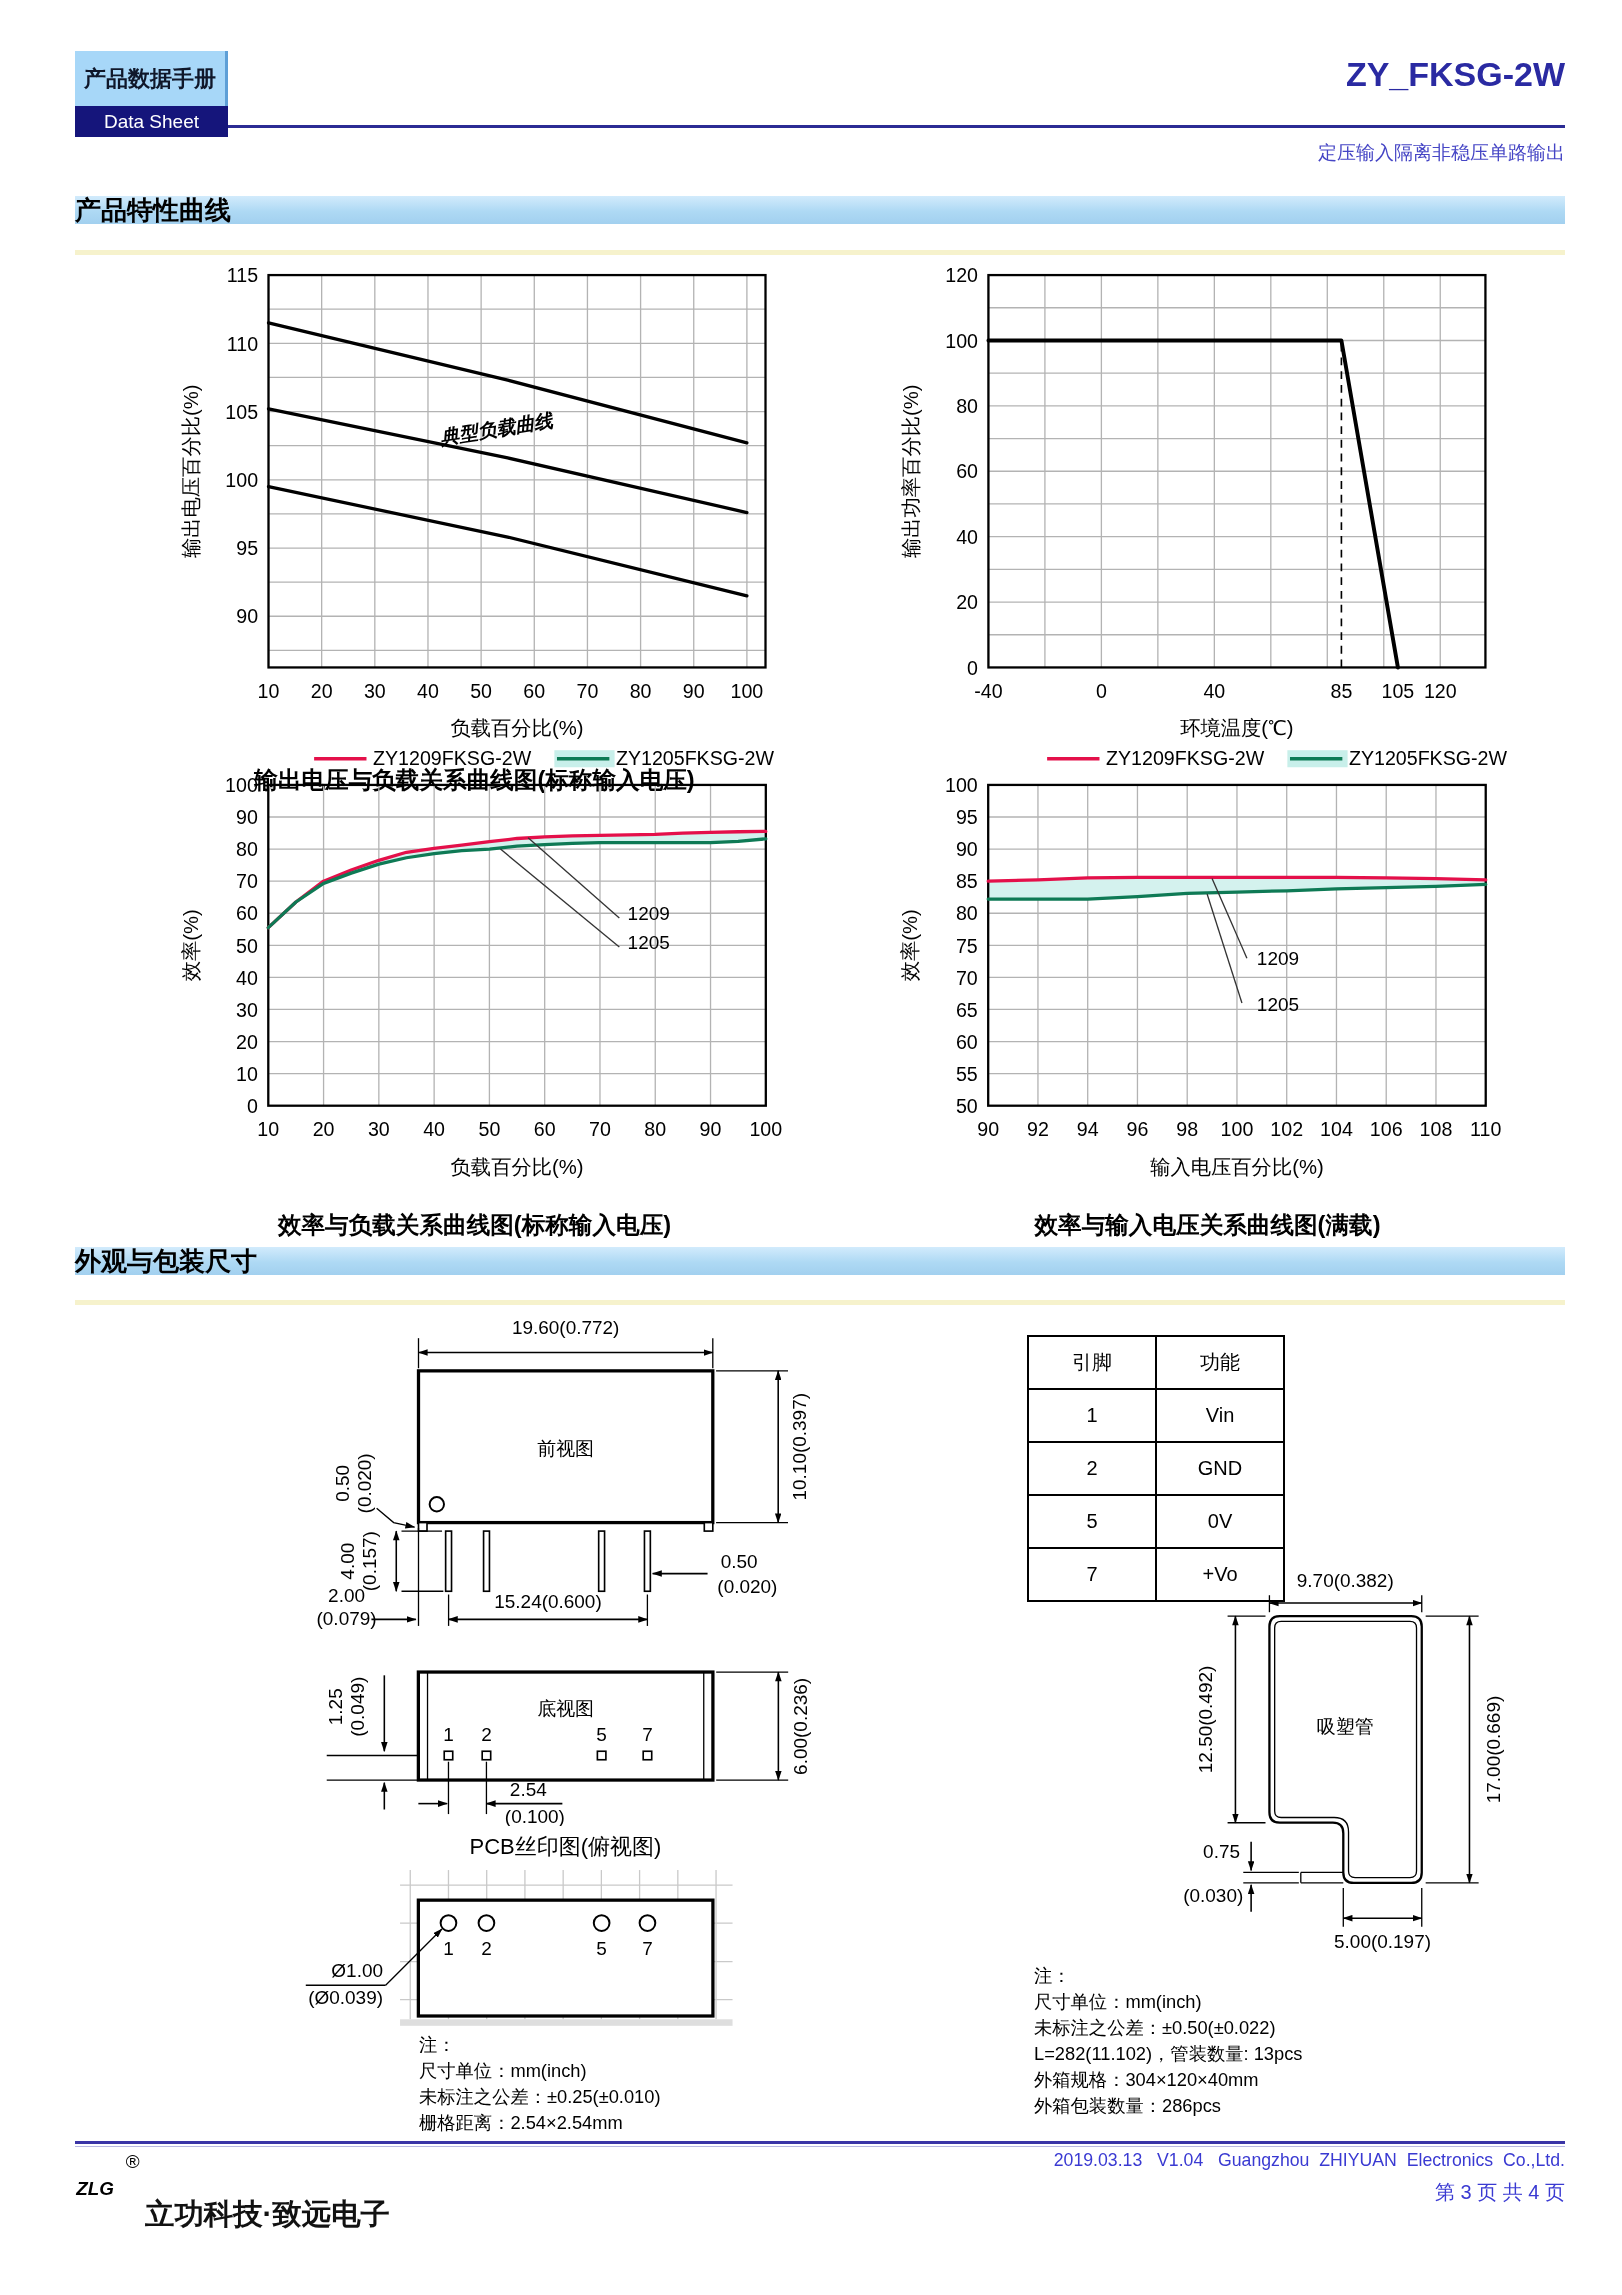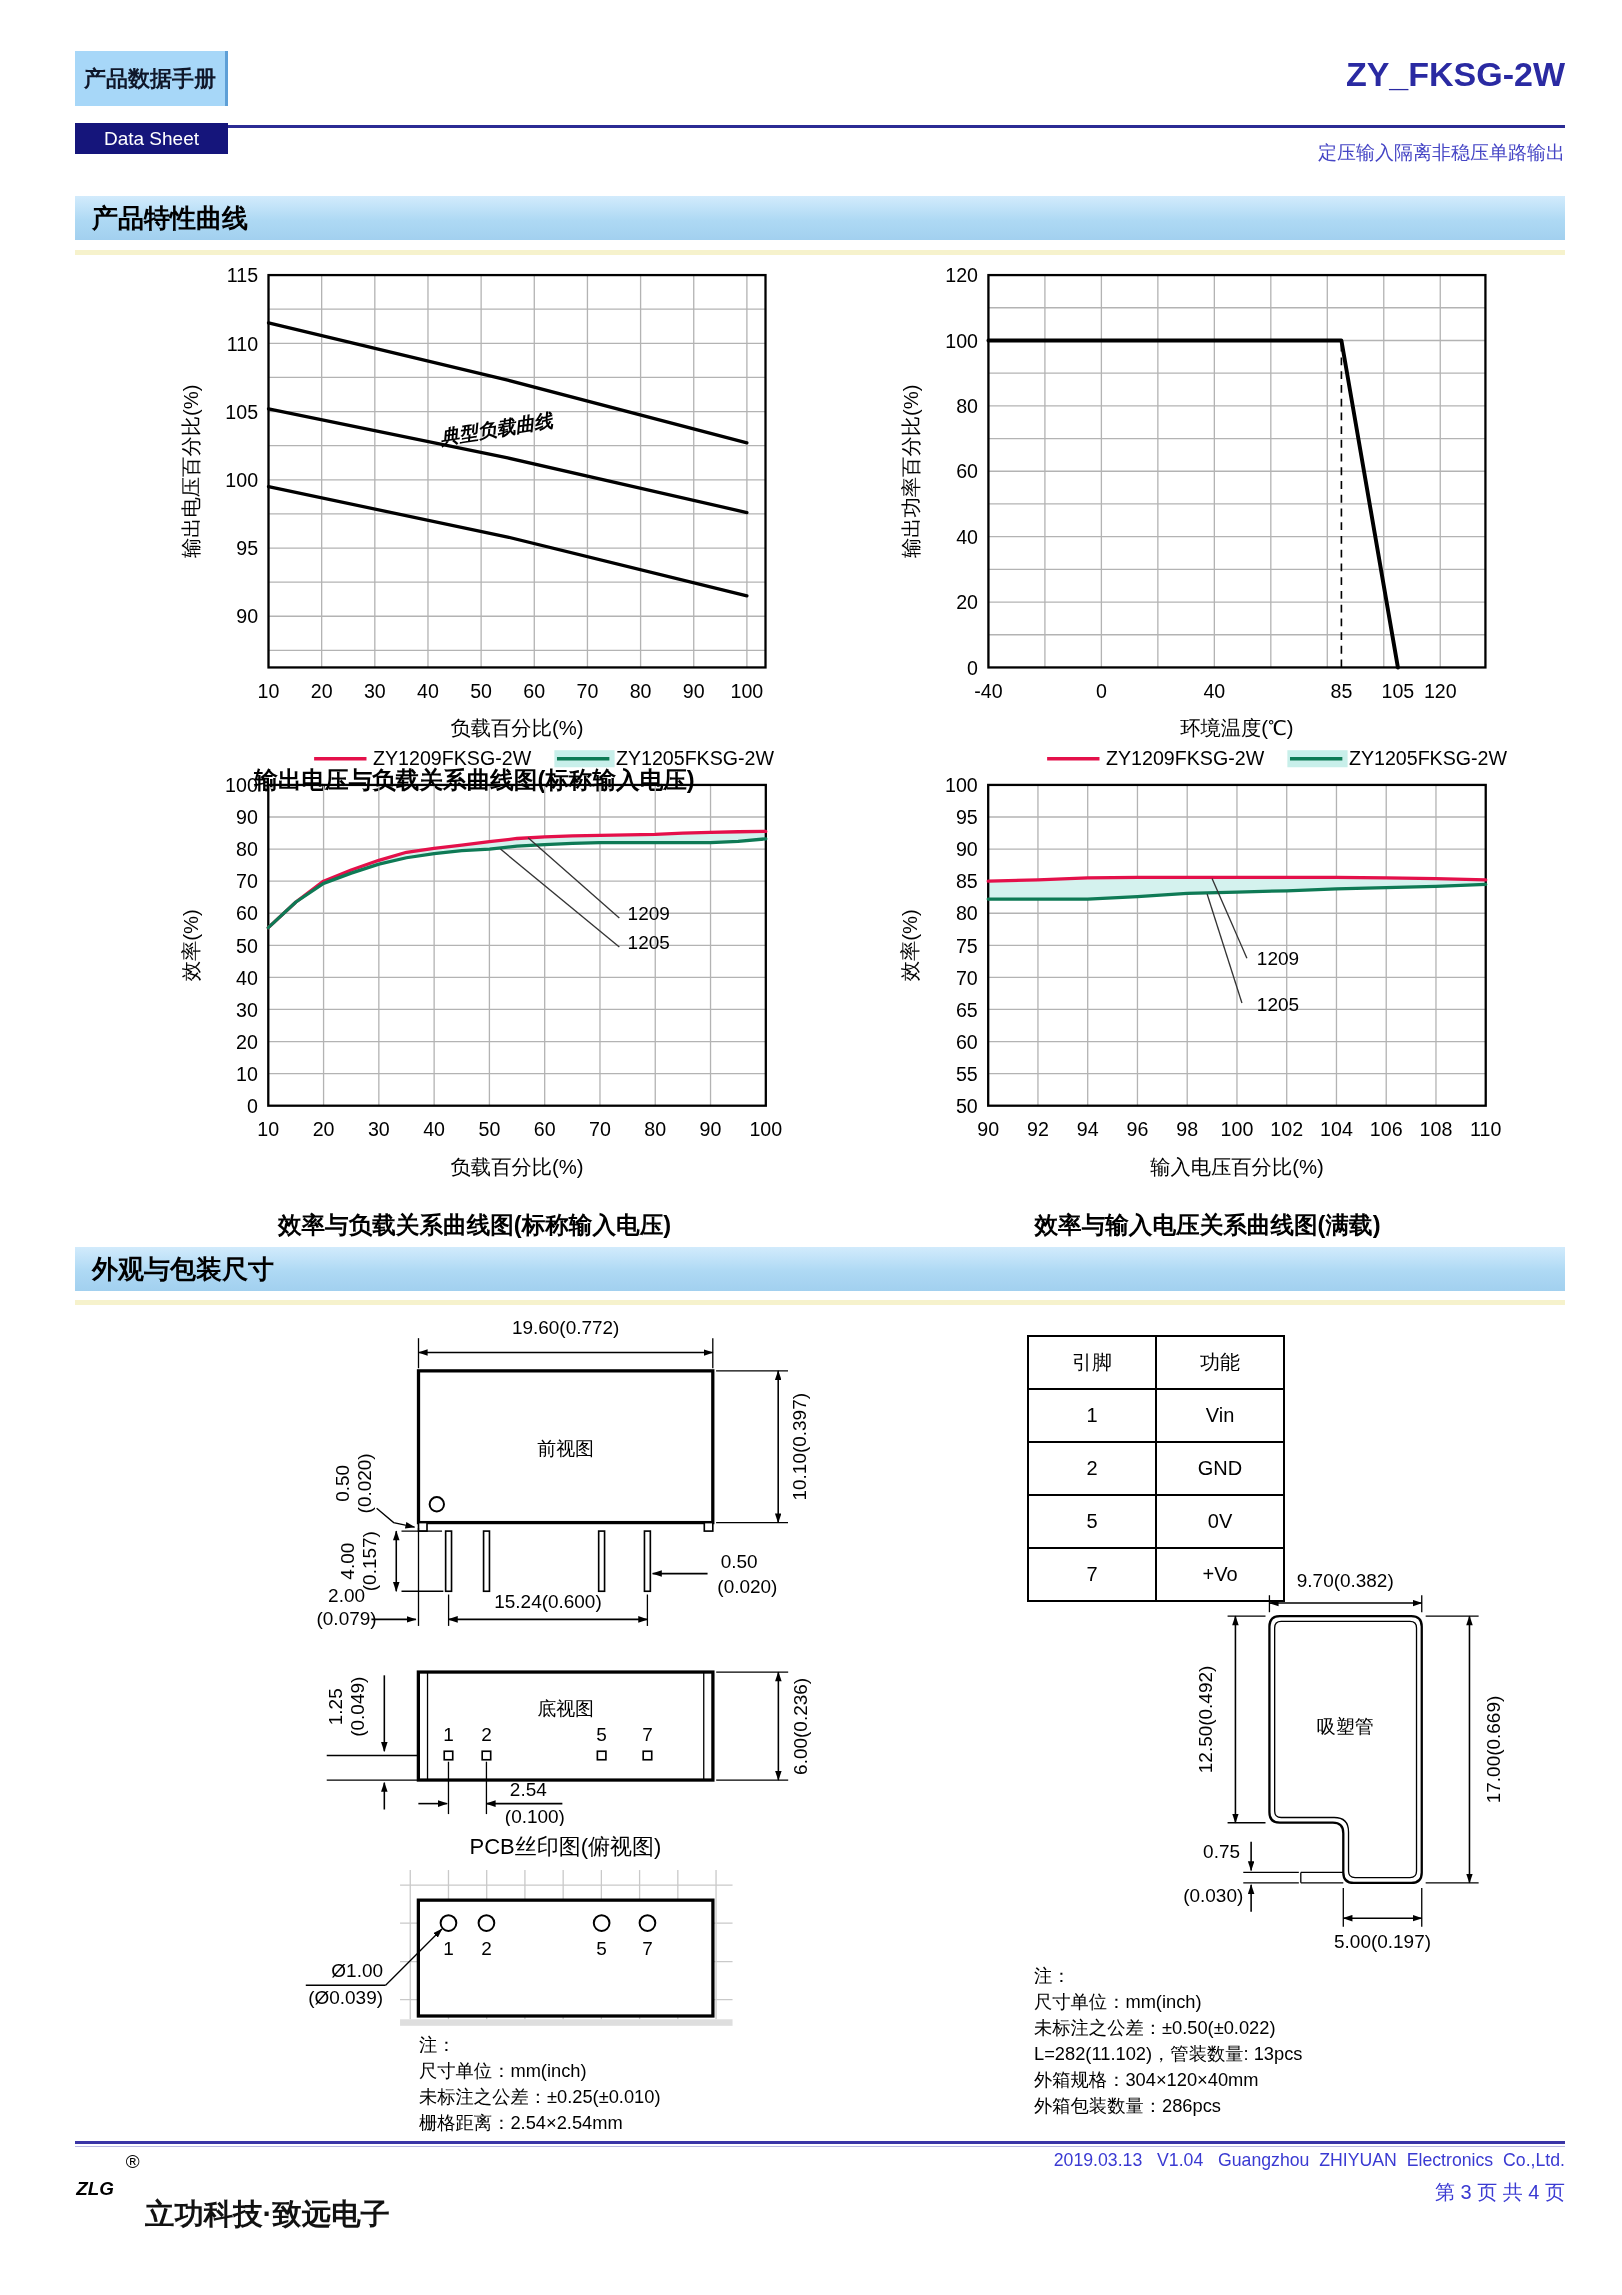--- a/index.html
+++ b/index.html
@@ -4,27 +4,27 @@
 <style>
   html,body{margin:0;padding:0;background:#888;}
   .page{position:relative;width:1622px;height:2295px;background:#fff;
         font-family:"Liberation Sans",sans-serif;color:#000;overflow:hidden;}
   .ab{position:absolute;}
   
   .hbox1{left:75px;top:51px;width:153px;height:55px;background:#a7d7f8;
          border-right:3.3px solid #5e9fd6;display:flex;align-items:center;justify-content:center;
          font-size:22px;font-weight:bold;color:#0f172a;box-sizing:border-box;}
   .hbox2{left:75px;top:106px;width:153px;height:31px;background:#15157b;color:#fff;
-         display:flex;align-items:center;justify-content:center;font-size:19px;margin-top:17px;}
+         display:flex;align-items:center;justify-content:center;font-size:19px;}
   .ptitle{right:57px;top:55px;font-size:34px;font-weight:bold;color:#2a2aa2;}
   .hrule{left:228px;top:125px;width:1337px;height:2.6px;background:#2b2b94;}
   .psub{right:57px;top:140px;font-size:19px;color:#4545c5;}
   
-  .secbar{left:75px;width:1490px;height:44px;background:linear-gradient(180deg,#d2ebfc 0%,#aed9f4 55%,#a2d0ef 100%);
-          display:flex;align-items:center;padding-left:17px;font-size:26px;font-weight:bold;color:#000;box-sizing:border-box;}
+  .secbar{left:75px;width:1490px;height:28px;background:linear-gradient(180deg,#d2ebfc 0%,#aed9f4 55%,#a2d0ef 100%);
+          display:flex;align-items:center;font-size:26px;font-weight:bold;color:#000;box-sizing:border-box;}
   .ystrip{left:75px;width:1490px;height:5.2px;background:#f6f2cc;}
   
   .chart-block{position:absolute;width:635px;}
   .chart-caption{width:635px;text-align:center;font-size:23.6px;font-weight:bold;margin-top:2.6px;}
   svg .grid{stroke:#b3b3b3;stroke-width:2;}
   svg .frame{fill:none;stroke:#000;stroke-width:3.5;}
   svg .dash{stroke:#000;stroke-width:2.5;stroke-dasharray:12 9;}
   svg .aline{stroke:#333;stroke-width:2;}
   svg .tick{font-size:30px;fill:#000;}
   svg .axis{font-size:31px;fill:#000;}

